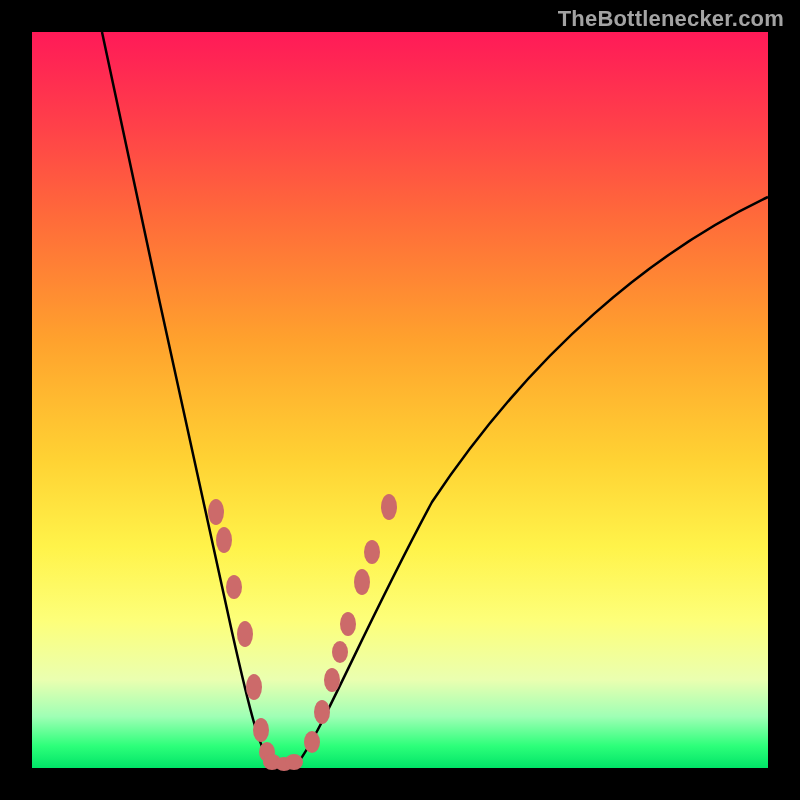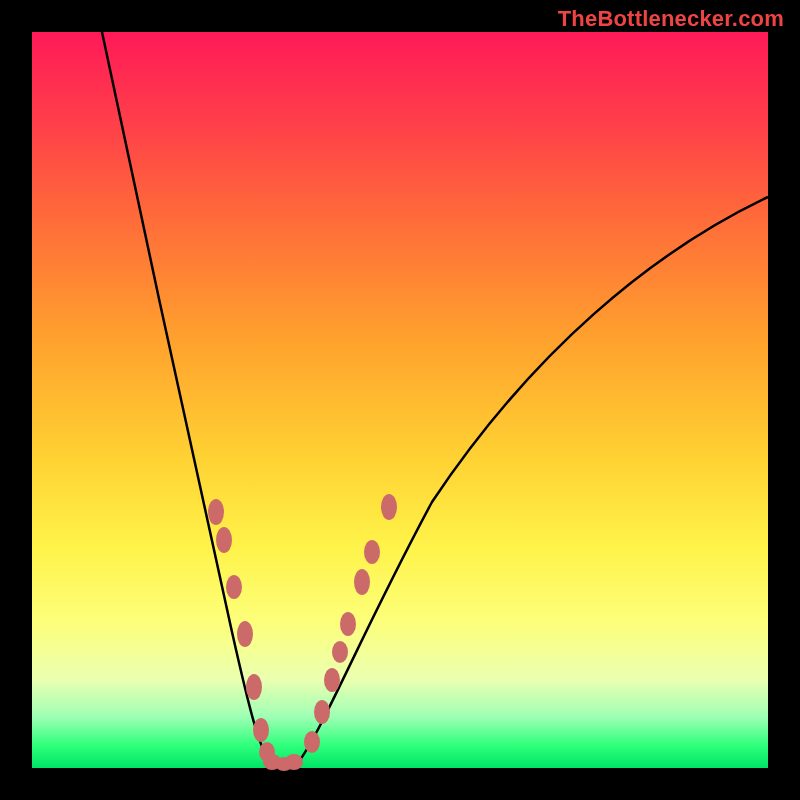--- a/index.html
+++ b/index.html
@@ -40,21 +40,21 @@
       #00e467 100%
     );
   }
   .watermark {
     position: absolute;
     top: 6px;
     right: 16px;
     font-family: Arial, Helvetica, sans-serif;
     font-size: 22px;
     font-weight: 600;
-    color: #ef4444;
+    color: #a3a3a3;
     letter-spacing: 0.2px;
   }
   svg.curve {
     position: absolute;
     top: 32px;
     left: 32px;
     width: 736px;
     height: 736px;
     overflow: visible;
   }

